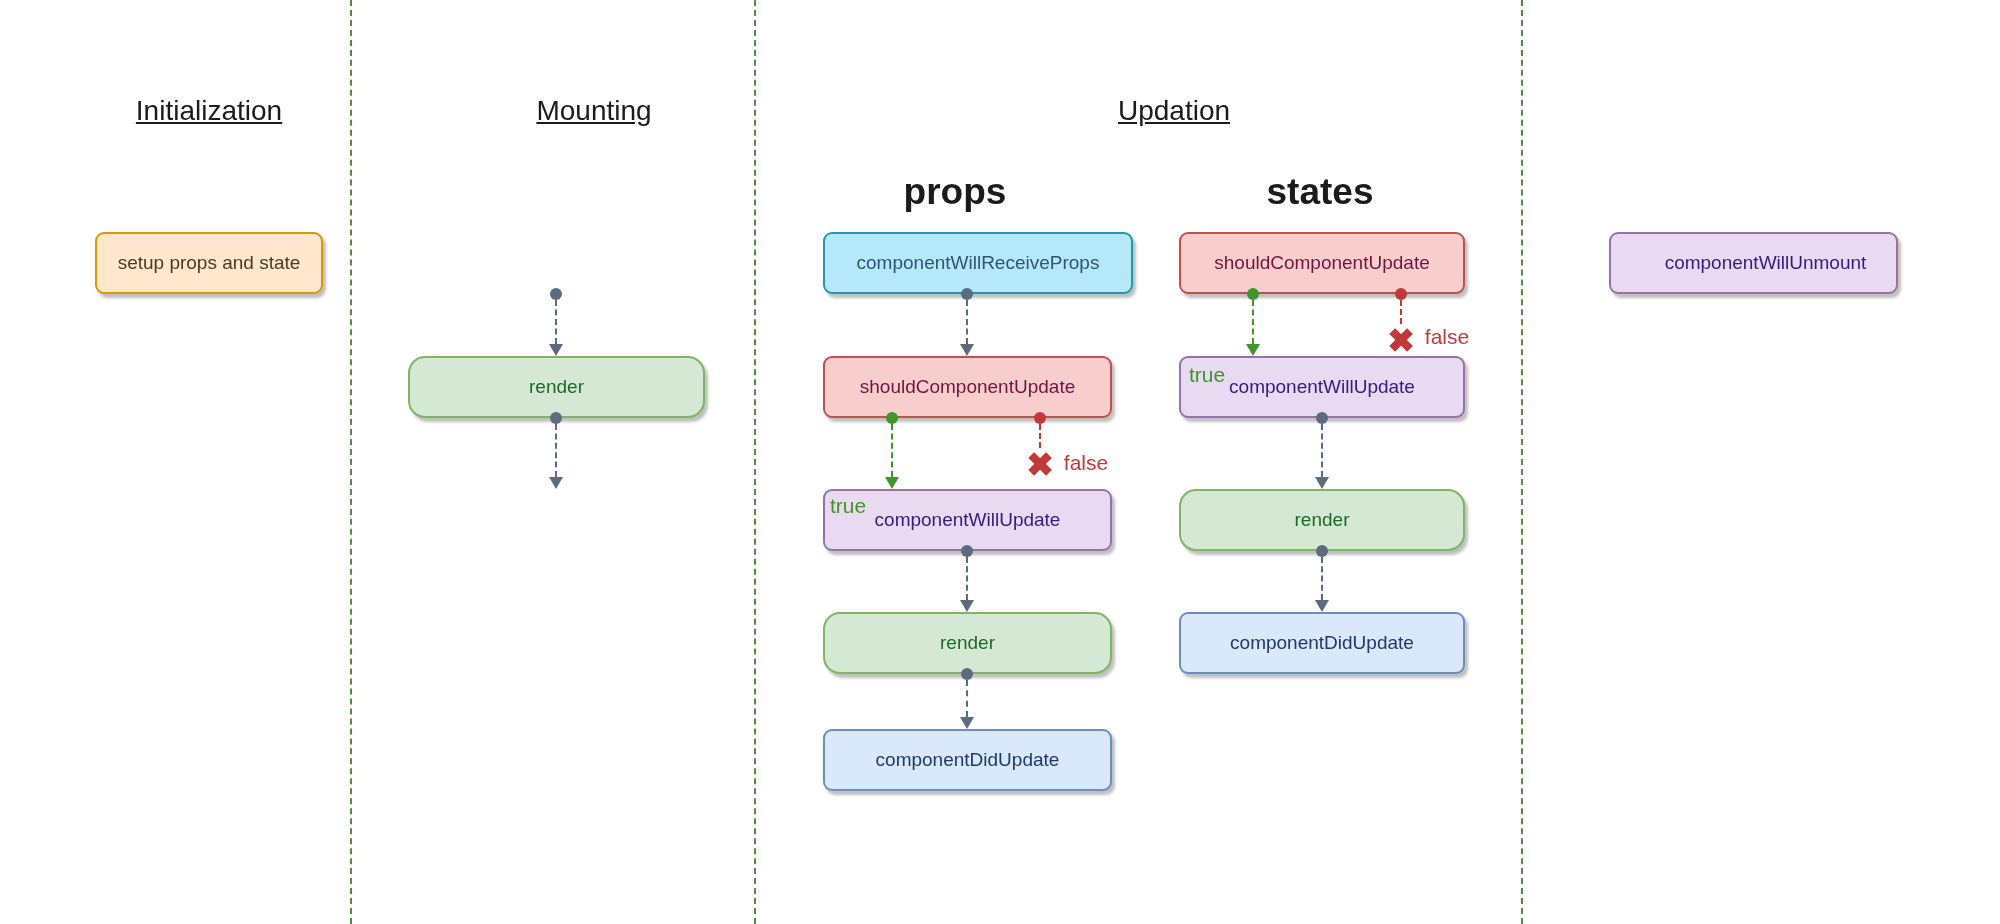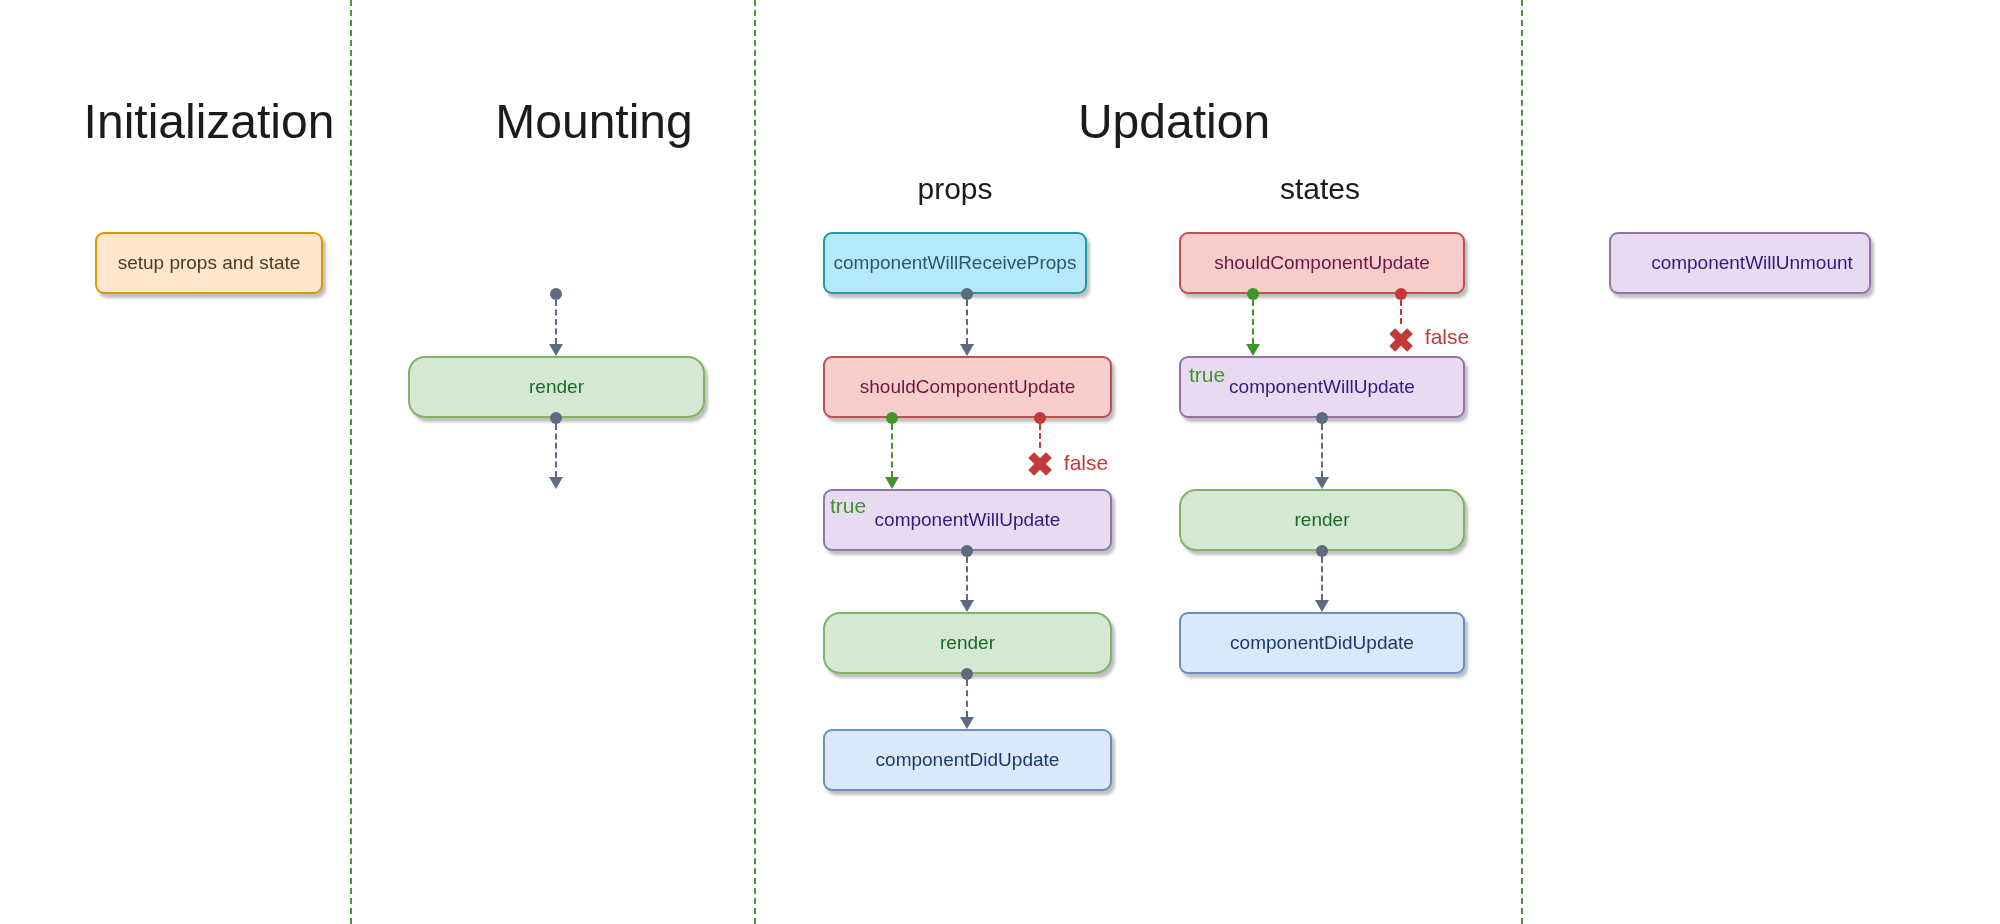--- a/index.html
+++ b/index.html
@@ -1,23 +1,23 @@
 <!DOCTYPE html>
 <html style="--separator: #568b44; --heading-text: #1b1b1b; --connector: #5c6b80; --true-green: #3f962a; --false-red: #c13a38; --orange-fill: #ffe6cc; --orange-border: #d79b00; --orange-text: #4d3b20; --purple-fill: #e8daf0; --purple-border: #9673a6; --purple-text: #341b80; --green-fill: #d5e8d4; --green-border: #82b366; --green-text: #1a6b2a; --blue-fill: #dae8fc; --blue-border: #6c8ebf; --blue-text: #1e3a68; --cyan-fill: #b5e8f9; --cyan-border: #2398ad; --cyan-text: #2d5670; --red-fill: #f8cecc; --red-border: #c0504c; --red-text: #701540;"><head>
 <meta charset="utf-8">
 <style>
   html,body{margin:0;padding:0;background:#ffffff;}
   body{width:2000px;height:924px;font-family:"Liberation Sans",sans-serif;}
   .canvas{position:relative;width:2000px;height:924px;background:#ffffff;overflow:hidden;}
 
   .sep{position:absolute;top:0;height:924px;width:0;border-left:2px dashed var(--separator);}
 
-  .section-title{position:absolute;transform:translateX(-50%);font-size:48px;line-height:1.1;
-    color:var(--heading-text);white-space:nowrap;}
-  .subhead{position:absolute;transform:translateX(-50%);font-size:30px;line-height:1.1;font-weight:400;
+  .section-title{position:absolute;transform:translateX(-50%);font-size:28px;line-height:1.1;
+    color:var(--heading-text);white-space:nowrap;text-decoration:underline;}
+  .subhead{position:absolute;transform:translateX(-50%);font-size:37px;line-height:1.1;font-weight:700;
     color:var(--heading-text);white-space:nowrap;}
 
   .box{position:absolute;height:62px;box-sizing:border-box;border:2px solid;border-radius:9px;
     display:flex;align-items:center;justify-content:center;font-size:19px;white-space:nowrap;
     box-shadow:3px 4px 3px rgba(0,0,0,0.25);}
   .c-orange{background:var(--orange-fill);border-color:var(--orange-border);color:var(--orange-text);}
   .c-purple{background:var(--purple-fill);border-color:var(--purple-border);color:var(--purple-text);}
   .c-green{background:var(--green-fill);border-color:var(--green-border);color:var(--green-text);border-radius:17px;}
   .c-blue{background:var(--blue-fill);border-color:var(--blue-border);color:var(--blue-text);}
   .c-cyan{background:var(--cyan-fill);border-color:var(--cyan-border);color:var(--cyan-text);}
@@ -59,21 +59,21 @@
   <div class="box c-green" style="left:408px;top:356px;width:297px;">render</div>
 
   <div class="dot" style="left:550px;top:288px;"></div>
   <div class="vline" style="left:555px;top:300px;height:44px;"></div>
   <div class="arrow" style="left:549px;top:344px;"></div>
 
   <div class="dot" style="left:550px;top:412px;"></div>
   <div class="vline" style="left:555px;top:424px;height:53px;"></div>
   <div class="arrow" style="left:549px;top:477px;"></div>
 
-  <div class="box c-cyan" style="left:823px;top:232px;width:264px;">componentWillReceiveProps</div>
+  <div class="box c-cyan" style="left:823px;top:232px;width:310px;">componentWillReceiveProps</div>
   <div class="box c-red" style="left:823px;top:356px;width:289px;">shouldComponentUpdate</div>
   <div class="box c-purple" style="left:823px;top:489px;width:289px;">componentWillUpdate</div>
   <div class="box c-green" style="left:823px;top:612px;width:289px;">render</div>
   <div class="box c-blue" style="left:823px;top:729px;width:289px;">componentDidUpdate</div>
 
   <div class="dot" style="left:961px;top:288px;"></div>
   <div class="vline" style="left:966px;top:300px;height:44px;"></div>
   <div class="arrow" style="left:960px;top:344px;"></div>
 
   <div class="dot green" style="left:886px;top:412px;"></div>
@@ -110,15 +110,15 @@
   <div class="branch-label red" style="left:1447px;top:337px;">false</div>
 
   <div class="dot" style="left:1316px;top:412px;"></div>
   <div class="vline" style="left:1321px;top:424px;height:53px;"></div>
   <div class="arrow" style="left:1315px;top:477px;"></div>
 
   <div class="dot" style="left:1316px;top:545px;"></div>
   <div class="vline" style="left:1321px;top:557px;height:43px;"></div>
   <div class="arrow" style="left:1315px;top:600px;"></div>
 
-  <div class="box c-purple" style="left:1609px;top:232px;width:262px;padding-left:24px;">componentWillUnmount</div>
+  <div class="box c-purple" style="left:1609px;top:232px;width:289px;padding-left:24px;">componentWillUnmount</div>
 
 </div>
 
 </body></html>

